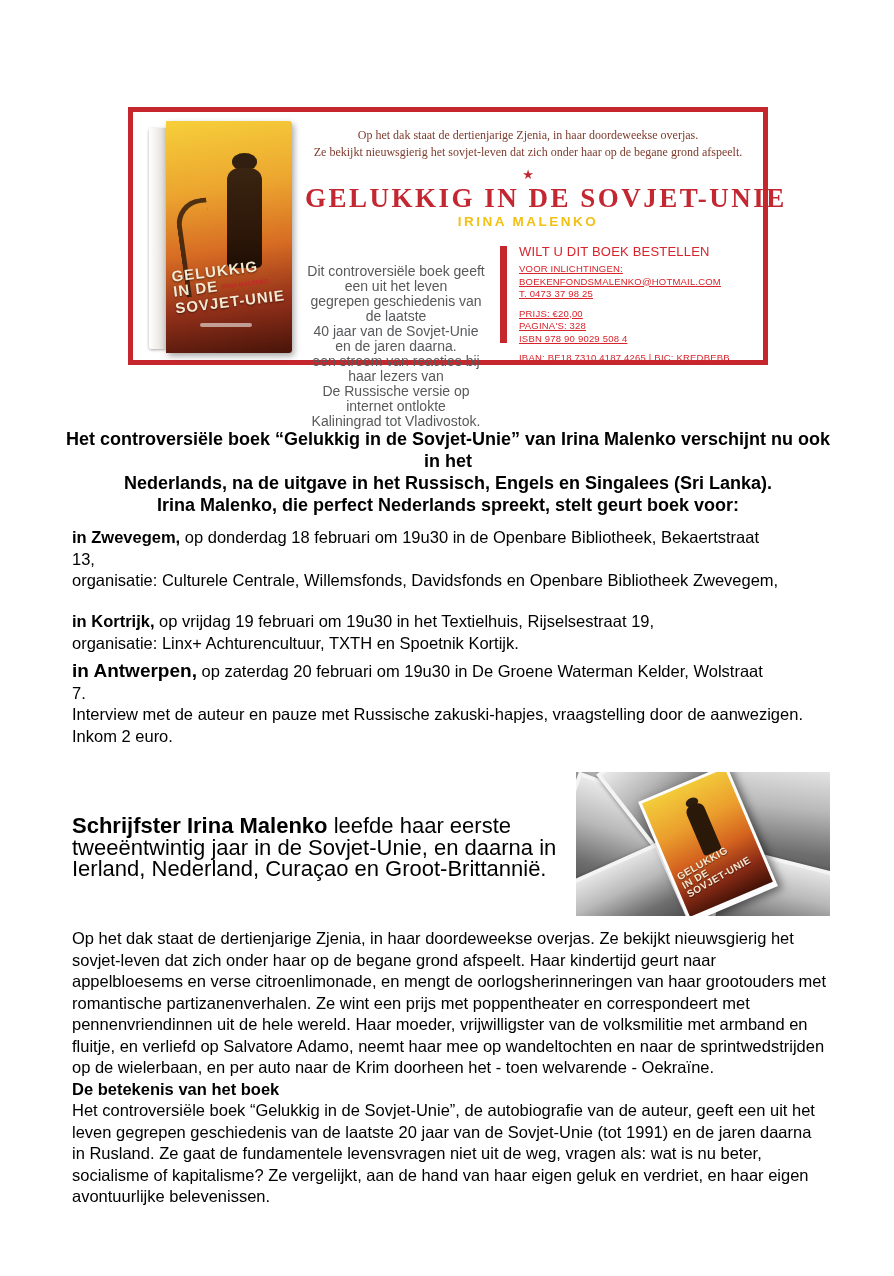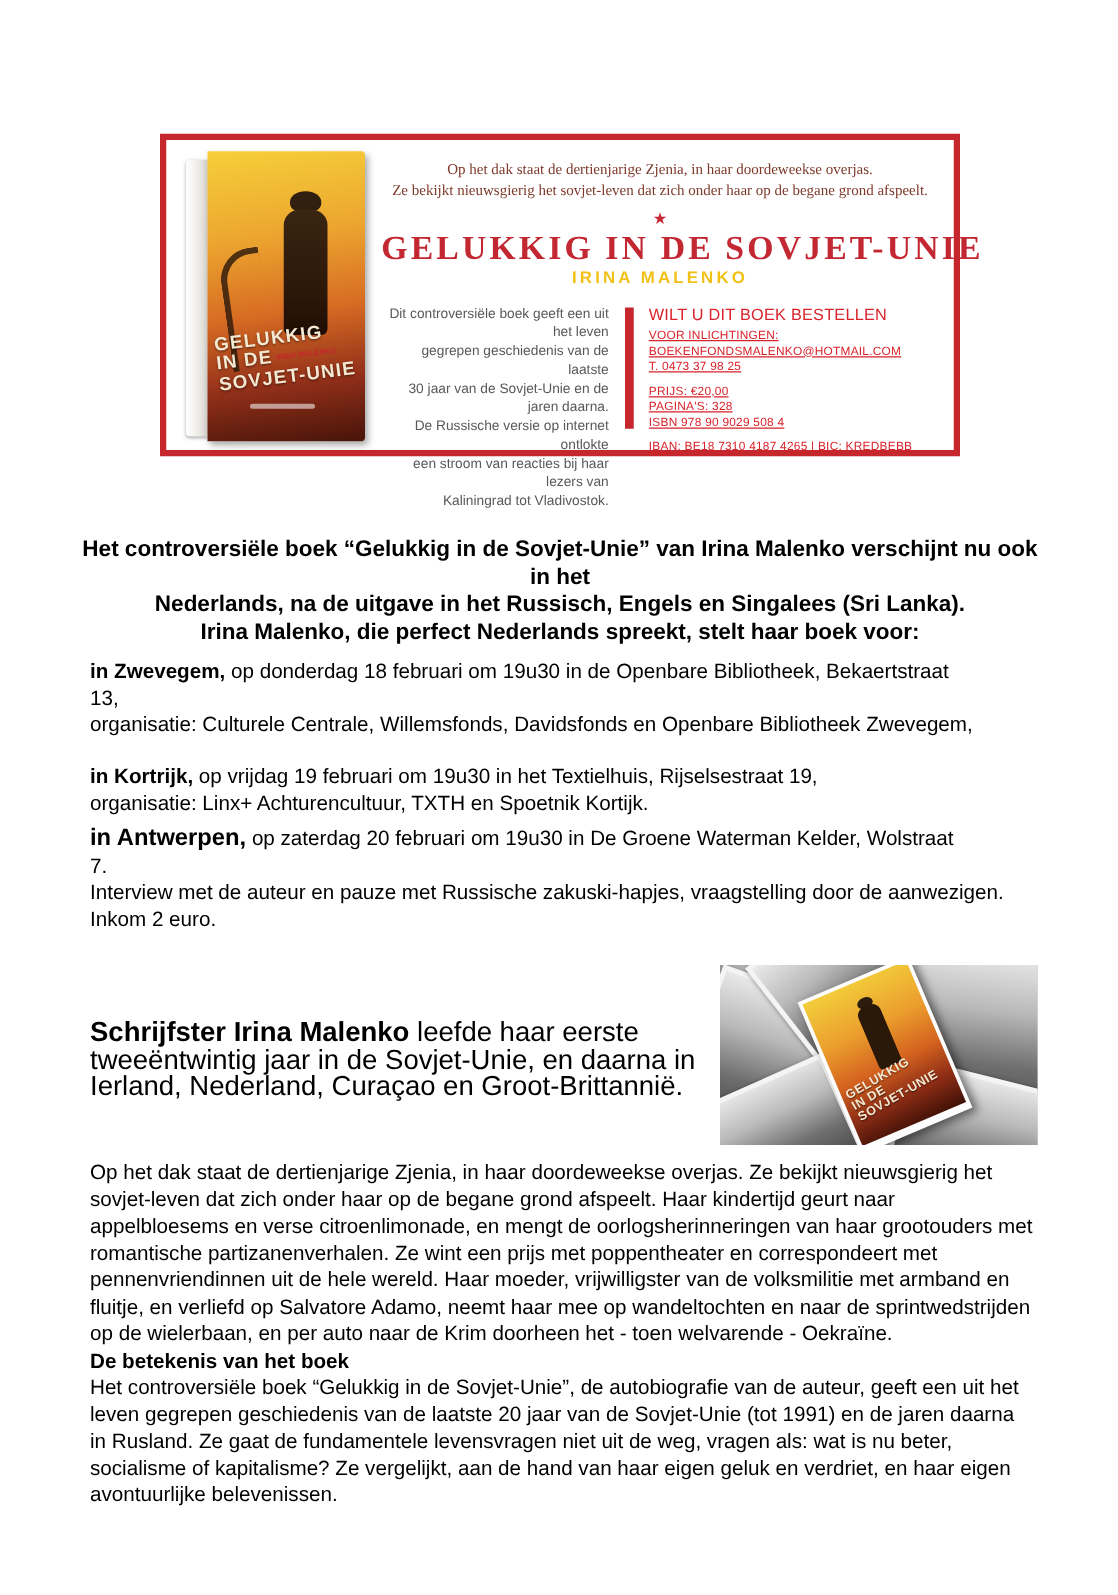--- a/index.html
+++ b/index.html
@@ -46,21 +46,21 @@
 
   .banner-content{position:absolute;left:172px;top:15px;right:12px;text-align:center;}
   .banner-quote{font-family:"Liberation Serif",serif;color:#7d3a2b;font-size:12px;line-height:17px;}
   .banner-star{color:#c32731;font-size:13px;line-height:13px;margin-top:7px;}
   .banner-title{
     font-family:"Liberation Serif",serif;font-weight:bold;color:#c32731;
     font-size:27px;line-height:30px;letter-spacing:2.5px;margin-top:2px;white-space:nowrap;
   }
   .banner-author{color:#f2c117;font-weight:bold;font-size:13.5px;letter-spacing:2.5px;margin-top:1px;}
   .banner-row{display:flex;margin-top:15px;text-align:left;}
-  .banner-desc{flex:1;font-size:11px;line-height:15px;color:#58595b;text-align:right;}
+  .banner-desc{flex:1;font-size:14px;line-height:15px;color:#58595b;text-align:center;margin-top:20px;}
   .red-bar{width:7px;background:#c5272c;margin:2px 12px 0 13px;height:97px;}
   .banner-contact{width:232px;color:#d8232b;font-size:9.5px;line-height:12.5px;letter-spacing:.2px;}
   .contact-heading{font-size:13px;line-height:15px;font-weight:normal;margin-bottom:4px;}
   .contact-group{margin-bottom:7px;text-decoration:underline;}
 
   
   .intro{position:absolute;top:428px;left:58px;width:780px;font-size:18px;line-height:22px;text-align:center;font-weight:bold;}
   .event{position:absolute;left:72px;width:780px;font-size:16.5px;line-height:21.5px;margin-top:44px;}
   .ev-zwevegem{top:483px;}
   .ev-kortrijk{top:567px;}
@@ -125,23 +125,23 @@
       <div>Ze bekijkt nieuwsgierig het sovjet-leven dat zich onder haar op de begane grond afspeelt.</div>
     </div>
     <div class="banner-star">★</div>
     <div class="banner-title">GELUKKIG IN DE SOVJET-UNIE</div>
     <div class="banner-author">IRINA MALENKO</div>
 
     <div class="banner-row">
       <div class="banner-desc">
         <div>Dit controversiële boek geeft een uit het leven</div>
         <div>gegrepen geschiedenis van de laatste</div>
-        <div>30 jaar van de Sovjet-Unie en de jaren daarna.</div>
+        <div>40 jaar van de Sovjet-Unie en de jaren daarna.</div>
+        <div>een stroom van reacties bij haar lezers van</div>
         <div>De Russische versie op internet ontlokte</div>
-        <div>een stroom van reacties bij haar lezers van</div>
         <div>Kaliningrad tot Vladivostok.</div>
       </div>
       <div class="red-bar"></div>
       <div class="banner-contact">
         <div class="contact-heading">WILT U DIT BOEK BESTELLEN</div>
         <div class="contact-group">
           <div>VOOR INLICHTINGEN:</div>
           <div>BOEKENFONDSMALENKO@HOTMAIL.COM</div>
           <div>T. 0473 37 98 25</div>
         </div>
@@ -152,21 +152,21 @@
         </div>
         <div class="contact-iban">IBAN: BE18 7310 4187 4265  |  BIC: KREDBEBB</div>
       </div>
     </div>
   </div>
 </div>
 
 <div class="intro">
   <div>Het controversiële  boek “Gelukkig in de Sovjet-Unie” van Irina Malenko verschijnt nu ook in het</div>
   <div>Nederlands, na de uitgave in het Russisch, Engels en  Singalees (Sri Lanka).</div>
-  <div>Irina Malenko, die perfect Nederlands spreekt, stelt haar boek voor:</div>
+  <div>Irina Malenko, die perfect Nederlands spreekt, stelt geurt boek voor:</div>
 </div>
 
 <div class="event ev-zwevegem">
   <p><b class="city">in Zwevegem,</b><span> op donderdag 18 februari om 19u30 in de Openbare Bibliotheek, Bekaertstraat</span><br><span>13,</span></p>
   <p>organisatie: Culturele Centrale,  Willemsfonds, Davidsfonds en Openbare Bibliotheek Zwevegem,</p>
 </div>
 
 <div class="event ev-kortrijk">
   <p><b class="city">in Kortrijk,</b><span> op vrijdag 19 februari om 19u30 in het Textielhuis, Rijselsestraat 19,</span></p>
   <p>organisatie: Linx+ Achturencultuur, TXTH  en Spoetnik Kortijk.</p>

